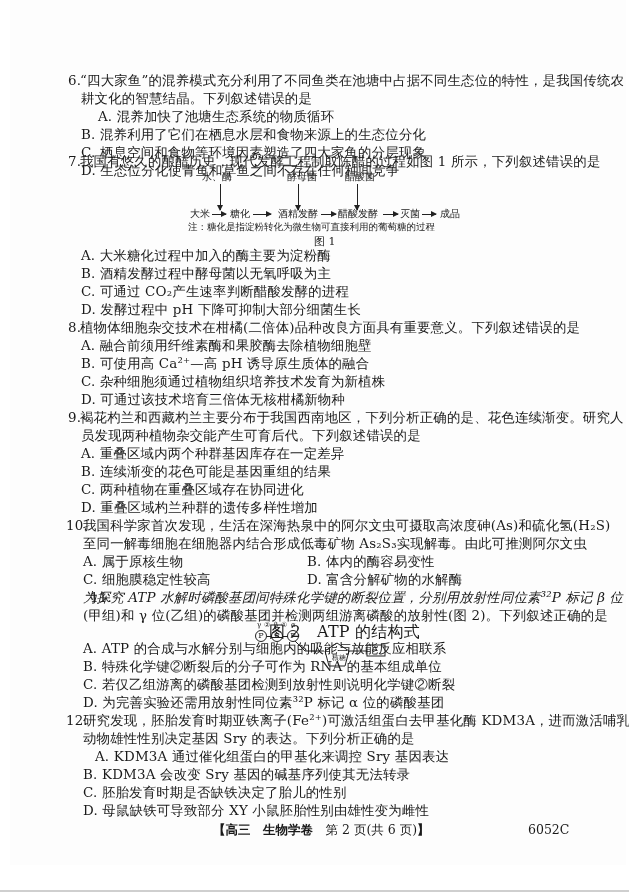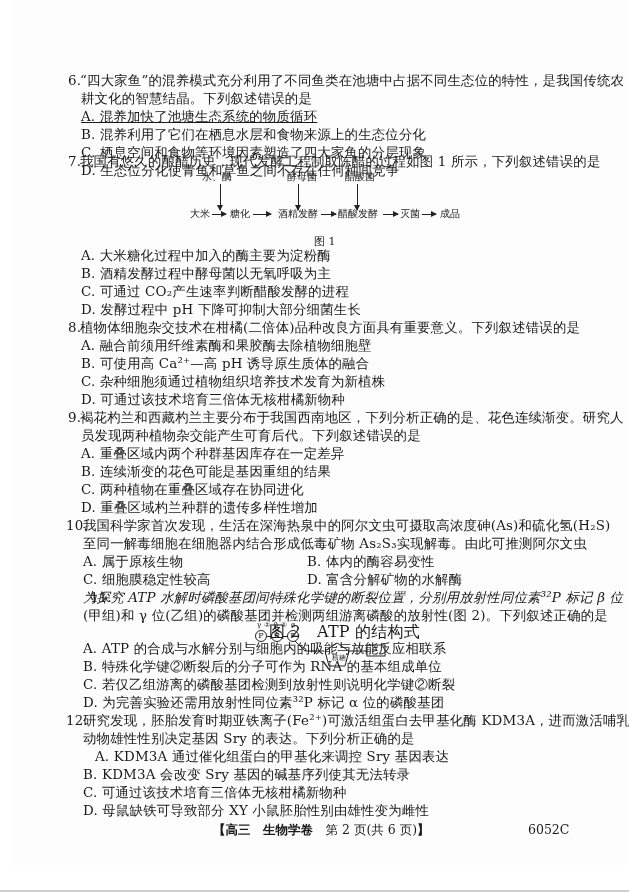--- a/index.html
+++ b/index.html
@@ -27,21 +27,21 @@
 <body>
 
 <div class="sheet"></div>
 <div class="bottom-line"></div>
 
 <div class="content">
 
   <div class="line" style="left:68px;top:73px;">6.</div>
   <div class="line" style="left:80px;top:73px;">“四大家鱼”的混养模式充分利用了不同鱼类在池塘中占据不同生态位的特性，是我国传统农</div>
   <div class="line" style="left:81px;top:91px;">耕文化的智慧结晶。下列叙述错误的是</div>
-  <div class="line" style="left:81px;top:109px;text-decoration:underline;">A. 混养加快了池塘生态系统的物质循环</div>
+  <div class="line" style="left:98px;top:109px;">A. 混养加快了池塘生态系统的物质循环</div>
   <div class="line" style="left:81px;top:127px;">B. 混养利用了它们在栖息水层和食物来源上的生态位分化</div>
   <div class="line" style="left:81px;top:145px;">C. 栖息空间和食物等环境因素塑造了四大家鱼的分层现象</div>
   <div class="line" style="left:81px;top:163px;">D. 生态位分化使青鱼和草鱼之间不存在任何种间竞争</div>
 
   <div class="line" style="left:68px;top:154px;">7.</div>
   <div class="line" style="left:80px;top:154px;">我国有悠久的酿醋历史，现代发酵工程制取陈醋的过程如图 1 所示，下列叙述错误的是</div>
 
   <div class="fig1">
     <span class="lbl" style="left:12px;top:0px;">水、酶</span>
     <span class="lbl" style="left:97px;top:0px;">酵母菌</span>
@@ -55,20 +55,21 @@
     <span class="lbl" style="left:40px;top:37px;">糖化</span>
     <div class="harr" style="left:63px;top:44px;width:18px;"></div>
     <span class="lbl" style="left:88px;top:37px;">酒精发酵</span>
     <div class="harr" style="left:131px;top:44px;width:15px;"></div>
     <span class="lbl" style="left:148px;top:37px;">醋酸发酵</span>
     <div class="harr" style="left:193px;top:44px;width:15px;"></div>
     <span class="lbl" style="left:210px;top:37px;">灭菌</span>
     <div class="harr" style="left:232px;top:44px;width:14px;"></div>
     <span class="lbl" style="left:250px;top:37px;">成品</span>
 
+    <span class="lbl note" style="left:-2px;top:51px;">注：糖化是指淀粉转化为微生物可直接利用的葡萄糖的过程</span>
     <span class="lbl" style="left:124px;top:64px;font-size:11px;">图 1</span>
   </div>
 
   <div class="line" style="left:81px;top:248px;">A. 大米糖化过程中加入的酶主要为淀粉酶</div>
   <div class="line" style="left:81px;top:266px;">B. 酒精发酵过程中酵母菌以无氧呼吸为主</div>
   <div class="line" style="left:81px;top:284px;">C. 可通过 CO₂产生速率判断醋酸发酵的进程</div>
   <div class="line" style="left:81px;top:302px;">D. 发酵过程中 pH 下降可抑制大部分细菌生长</div>
 
   <div class="line" style="left:68px;top:320px;">8.</div>
   <div class="line" style="left:80px;top:320px;">植物体细胞杂交技术在柑橘(二倍体)品种改良方面具有重要意义。下列叙述错误的是</div>
@@ -124,20 +125,20 @@
   <div class="line" style="left:83px;top:641px;">A. ATP 的合成与水解分别与细胞内的吸能与放能反应相联系</div>
   <div class="line" style="left:83px;top:659px;">B. 特殊化学键②断裂后的分子可作为 RNA 的基本组成单位</div>
   <div class="line" style="left:83px;top:677px;">C. 若仅乙组游离的磷酸基团检测到放射性则说明化学键②断裂</div>
   <div class="line" style="left:83px;top:695px;">D. 为完善实验还需用放射性同位素³²P 标记 α 位的磷酸基团</div>
 
   <div class="line" style="left:66px;top:713px;">12.</div>
   <div class="line" style="left:83px;top:713px;">研究发现，胚胎发育时期亚铁离子(Fe²⁺)可激活组蛋白去甲基化酶 KDM3A，进而激活哺乳</div>
   <div class="line" style="left:83px;top:731px;">动物雄性性别决定基因 Sry 的表达。下列分析正确的是</div>
   <div class="line" style="left:83px;top:749px;margin-left:12px;">A. KDM3A 通过催化组蛋白的甲基化来调控 Sry 基因表达</div>
   <div class="line" style="left:83px;top:767px;">B. KDM3A 会改变 Sry 基因的碱基序列使其无法转录</div>
-  <div class="line" style="left:83px;top:785px;">C. 可通过该技术培育三倍体无核柑橘新物种</div>
+  <div class="line" style="left:83px;top:785px;">C. 胚胎发育时期是否缺铁决定了胎儿的性别</div>
   <div class="line" style="left:83px;top:803px;">D. 母鼠缺铁可导致部分 XY 小鼠胚胎性别由雄性变为雌性</div>
 
   <div class="footer" style="left:213px;top:822px;">
     <span class="bold">【</span><span class="bold">高三</span><span>　</span><span class="bold">生物学卷</span><span>　</span><span>第 2 页(共 6 页)</span><span class="bold">】</span>
   </div>
   <div class="footer" style="left:528px;top:822px;">6052C</div>
 </div>
 
 </body></html>

